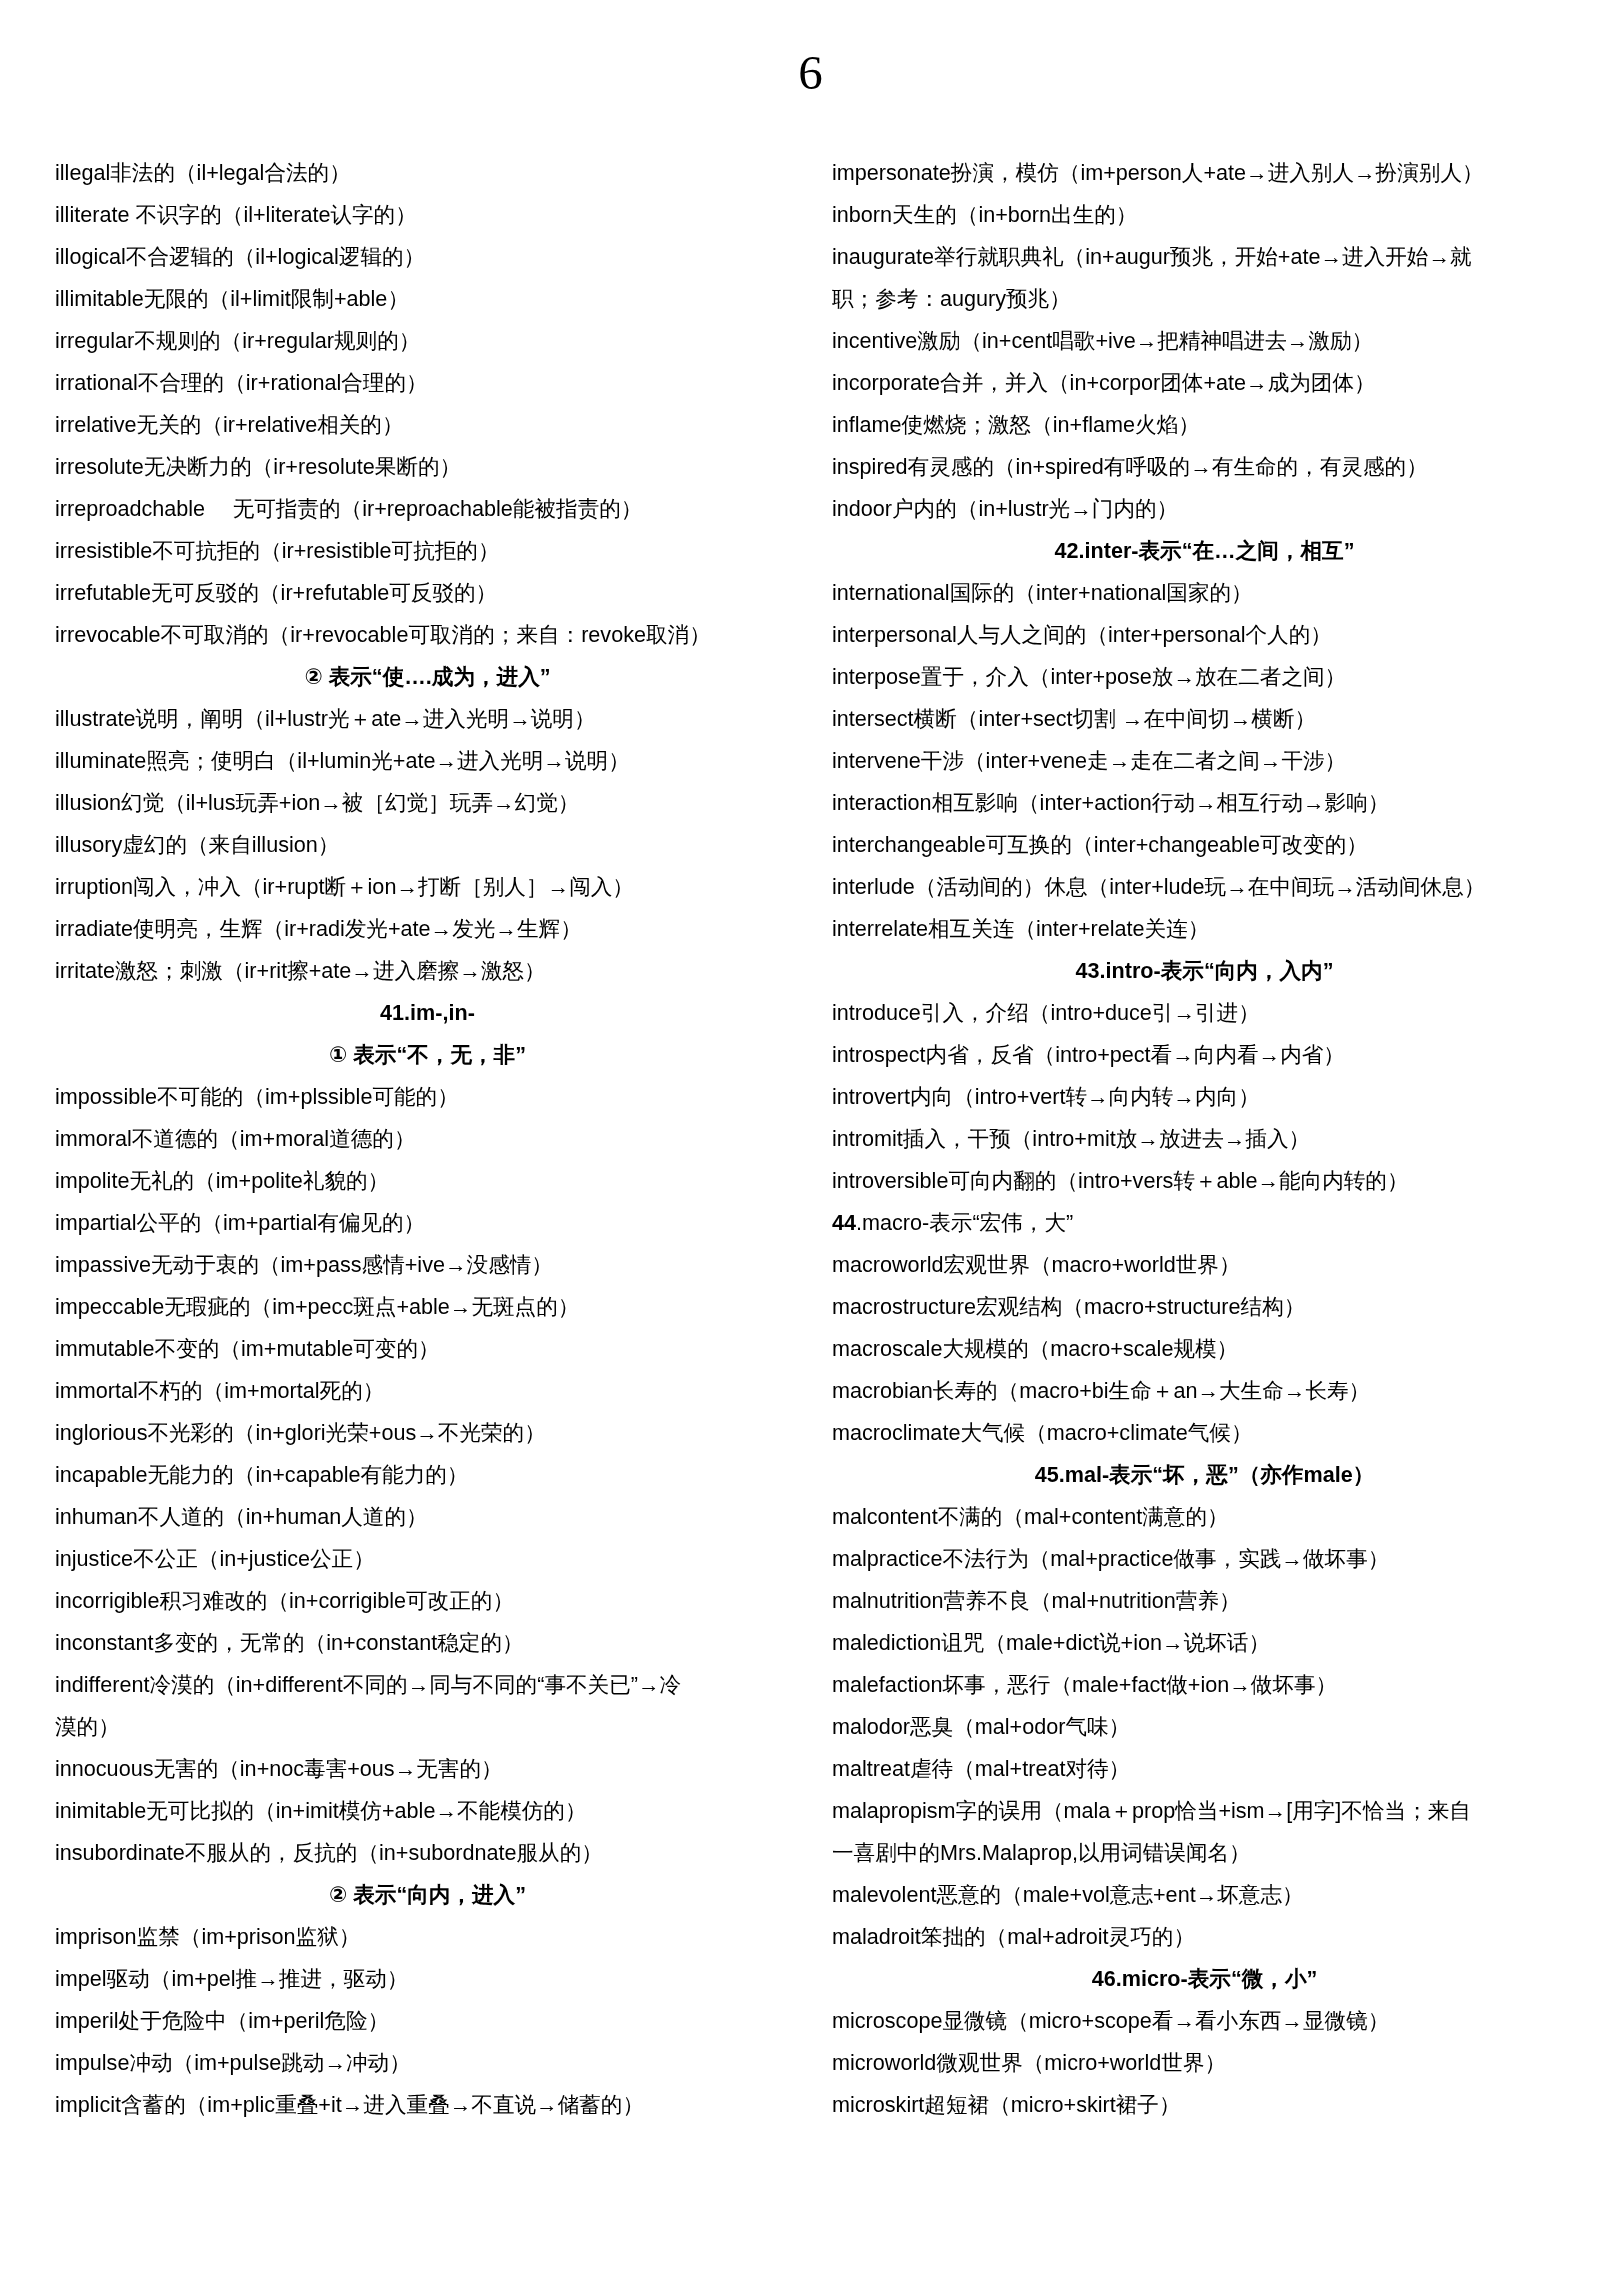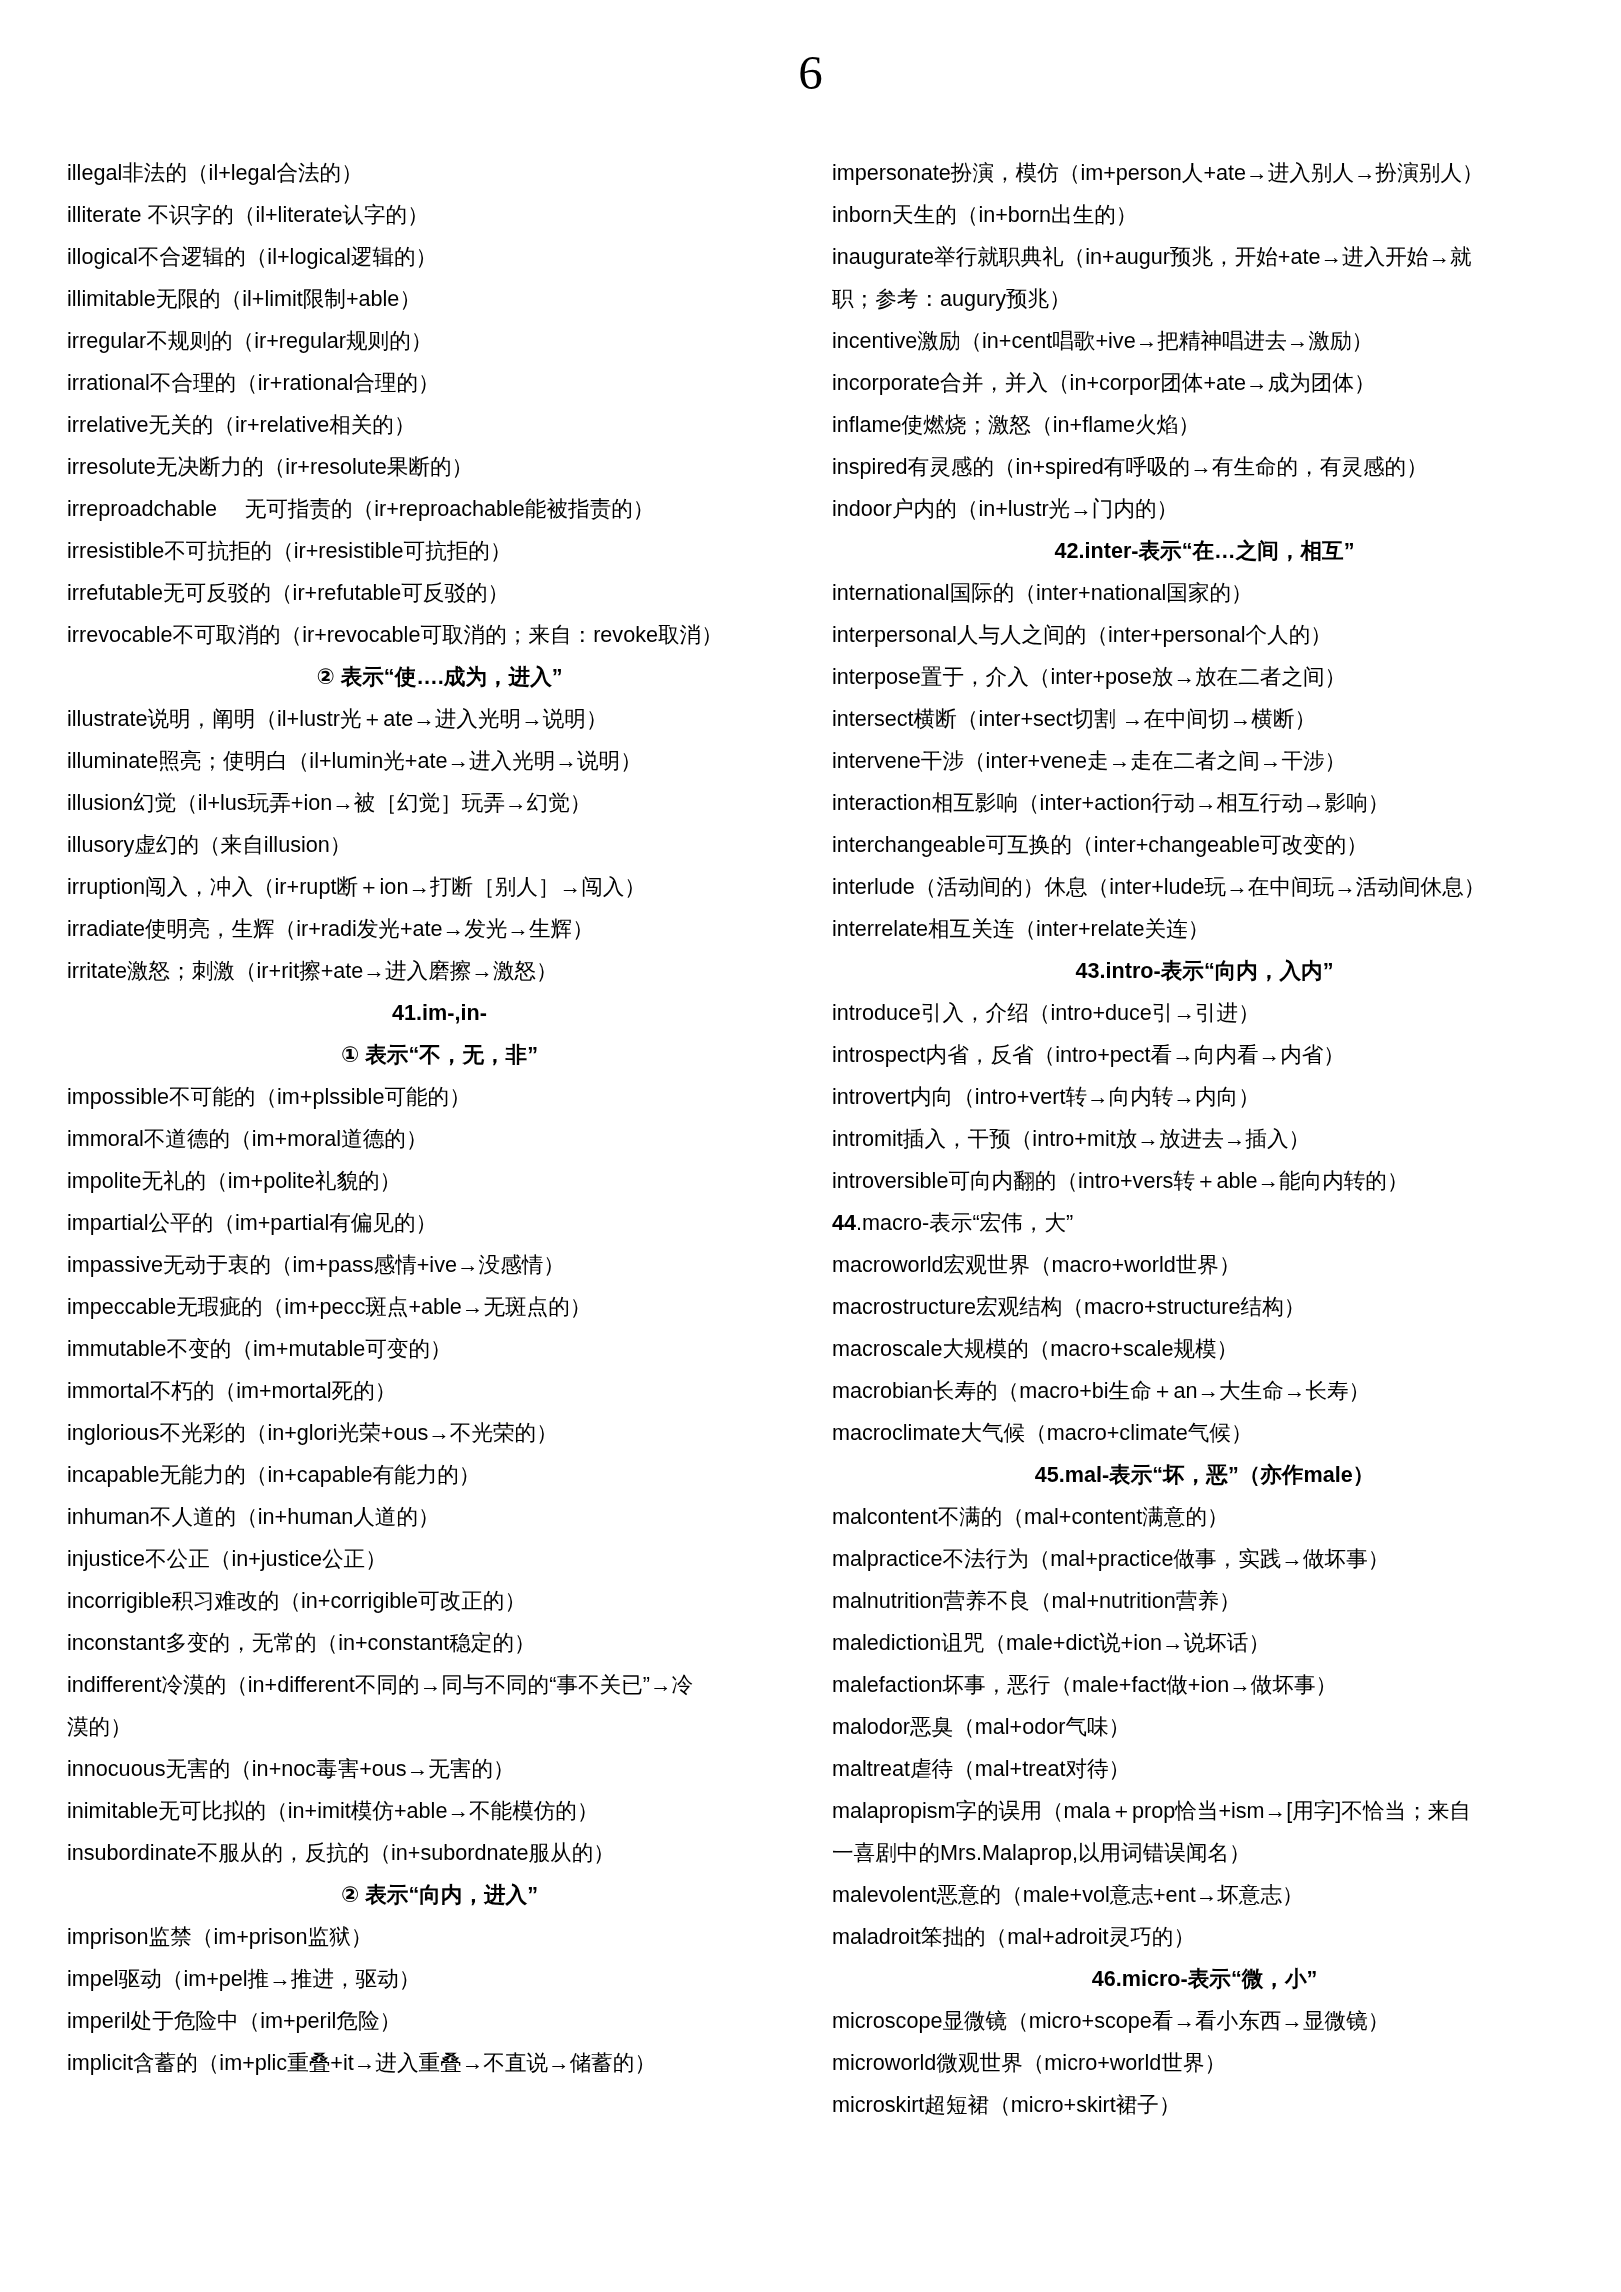--- a/index.html
+++ b/index.html
@@ -30,21 +30,20 @@
     display: inline-block;
     transform: translateX(0px);
   }
   .column {
     position: absolute;
     top: 152px;
   }
   .col-left {
     left: 55px;
     width: 745px;
-    margin-left: 12px;
   }
   .col-right {
     left: 832px;
     width: 745px;
   }
   .row {
     height: 42px;
     line-height: 42px;
     font-size: 21.6px;
     white-space: nowrap;
@@ -114,20 +113,21 @@
     <div class="row entry"><span class="rest">inconstant多变的，无常的（in+constant稳定的）</span></div>
     <div class="row entry"><span class="rest">indifferent冷漠的（in+different不同的→同与不同的“事不关已”→冷</span></div>
     <div class="row continuation"><span class="rest">漠的）</span></div>
     <div class="row entry"><span class="rest">innocuous无害的（in+noc毒害+ous→无害的）</span></div>
     <div class="row entry"><span class="rest">inimitable无可比拟的（in+imit模仿+able→不能模仿的）</span></div>
     <div class="row entry"><span class="rest">insubordinate不服从的，反抗的（in+subordnate服从的）</span></div>
     <div class="row heading"><span class="rest">② 表示“向内，进入”</span></div>
     <div class="row entry"><span class="rest">imprison监禁（im+prison监狱）</span></div>
     <div class="row entry"><span class="rest">impel驱动（im+pel推→推进，驱动）</span></div>
     <div class="row entry"><span class="rest">imperil处于危险中（im+peril危险）</span></div>
+    <div class="row entry"><span class="rest">impulse冲动（im+pulse跳动→冲动）</span></div>
     <div class="row entry"><span class="rest">implicit含蓄的（im+plic重叠+it→进入重叠→不直说→储蓄的）</span></div>
   </div>
 <div class="column col-right">
     <div class="row entry"><span class="rest">impersonate扮演，模仿（im+person人+ate→进入别人→扮演别人）</span></div>
     <div class="row entry"><span class="rest">inborn天生的（in+born出生的）</span></div>
     <div class="row entry"><span class="rest">inaugurate举行就职典礼（in+augur预兆，开始+ate→进入开始→就</span></div>
     <div class="row continuation"><span class="rest">职；参考：augury预兆）</span></div>
     <div class="row entry"><span class="rest">incentive激励（in+cent唱歌+ive→把精神唱进去→激励）</span></div>
     <div class="row entry"><span class="rest">incorporate合并，并入（in+corpor团体+ate→成为团体）</span></div>
     <div class="row entry"><span class="rest">inflame使燃烧；激怒（in+flame火焰）</span></div>

